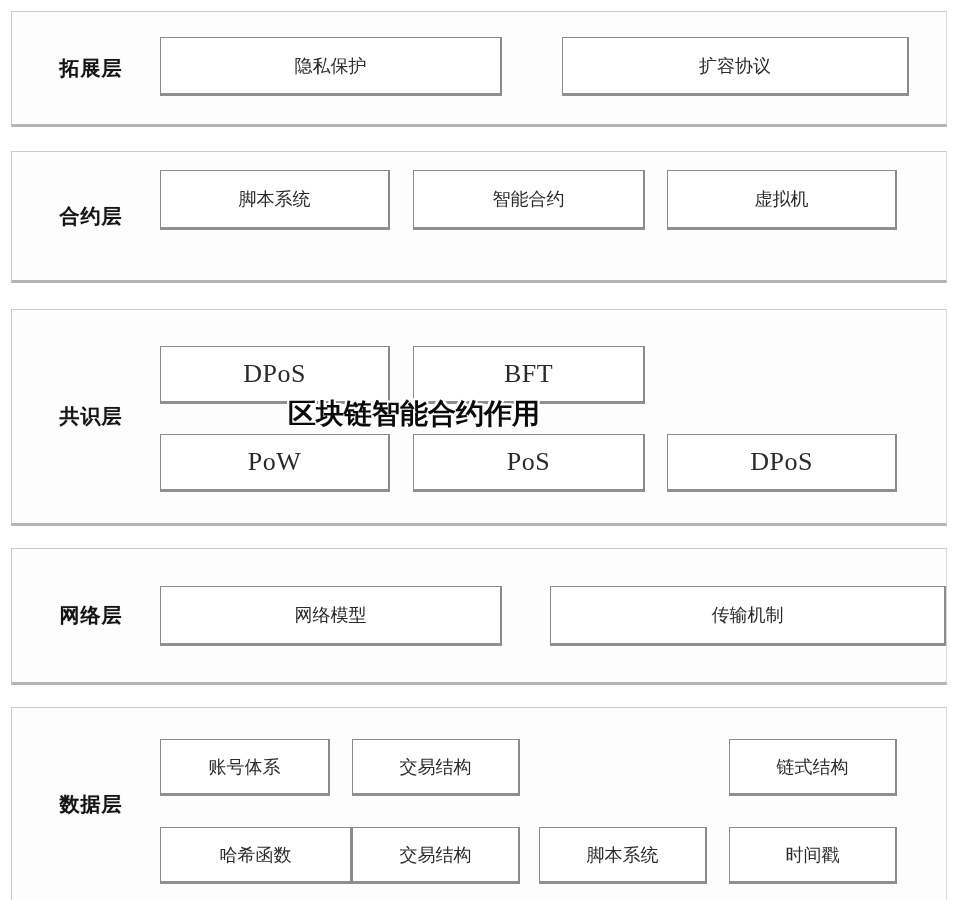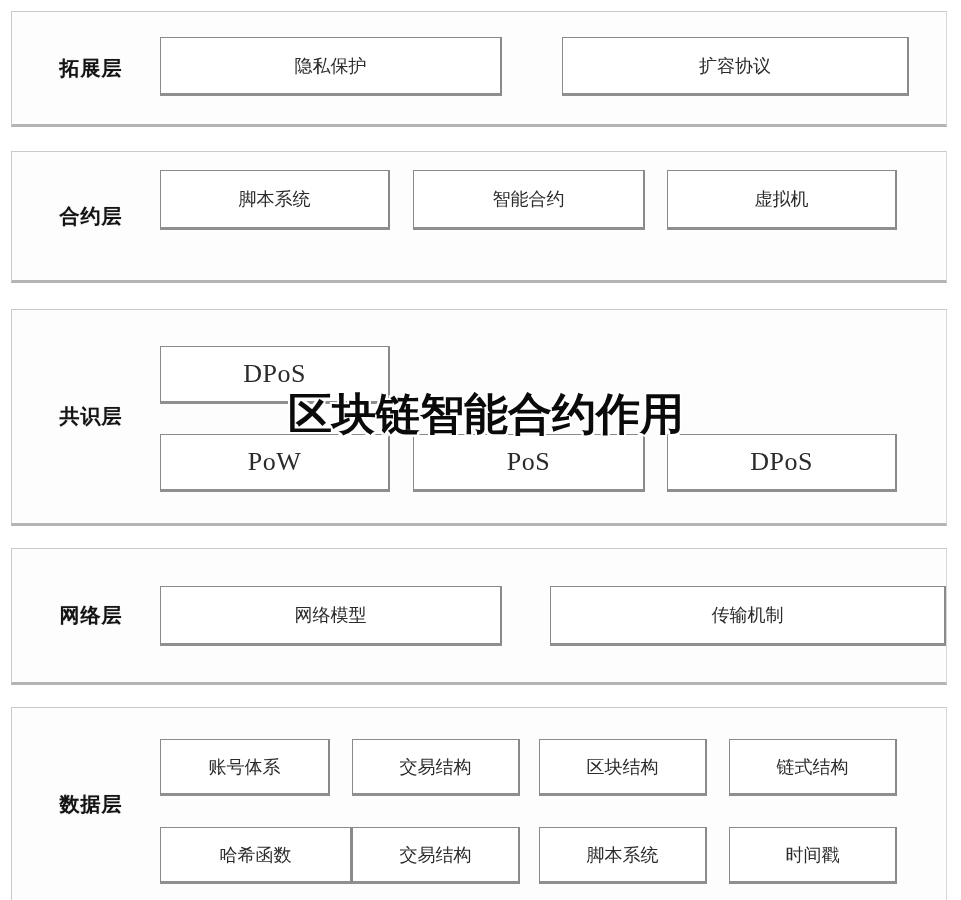--- a/index.html
+++ b/index.html
@@ -135,21 +135,21 @@
   #box-merkle  { left: 379px; width: 168px; }
   #box-stamp   { left: 569px; width: 168px; }
 
   
   #overlay-title {
     position: absolute;
     left: 288px;
     top: 393px;
     font-family: "DejaVu Sans", "Liberation Sans", sans-serif;
     font-weight: 700;
-    font-size: 44px;
+    font-size: 28px;
     line-height: 42px;
     letter-spacing: 0px;
     color: #0a0a0a;
     white-space: nowrap;
     z-index: 50;
     -webkit-text-stroke: 2px #ffffff;
     paint-order: stroke fill;
     text-shadow:
       2px 0 0 #fff, -2px 0 0 #fff, 0 2px 0 #fff, 0 -2px 0 #fff,
       2px 2px 0 #fff, -2px 2px 0 #fff, 2px -2px 0 #fff, -2px -2px 0 #fff;
@@ -174,40 +174,40 @@
       <div class="box" id="box-script">脚本系统</div>
       <div class="box" id="box-smart">智能合约</div>
       <div class="box" id="box-vm">虚拟机</div>
     </div>
   </div>
 
   <div class="layer" id="layer-consensus">
     <div class="layer-label">共识层</div>
     <div class="boxes">
       <div class="box latin row-a" id="box-raft">DPoS</div>
+      <div class="box latin row-a" id="box-bft">BFT</div>
       <div class="box latin row-b" id="box-pow">PoW</div>
       <div class="box latin row-b" id="box-pos">PoS</div>
       <div class="box latin row-b" id="box-dpos">DPoS</div>
     </div>
   </div>
 
   <div class="layer" id="layer-network">
     <div class="layer-label">网络层</div>
     <div class="boxes">
       <div class="box" id="box-netmodel">网络模型</div>
       <div class="box" id="box-transmit">传输机制</div>
     </div>
   </div>
 
   <div class="layer" id="layer-data">
     <div class="layer-label">数据层</div>
     <div class="boxes">
       <div class="box row-a" id="box-account">账号体系</div>
       <div class="box row-a" id="box-tx">交易结构</div>
-      <div class="box row-a" id="box-block">区块结构</div>
       <div class="box row-a" id="box-chain">链式结构</div>
       <div class="box row-b" id="box-hash">哈希函数</div>
       <div class="box row-b" id="box-crypto">交易结构</div>
       <div class="box row-b" id="box-merkle">脚本系统</div>
       <div class="box row-b" id="box-stamp">时间戳</div>
     </div>
   </div>
 
   <div id="overlay-title">区块链智能合约作用</div>
 

